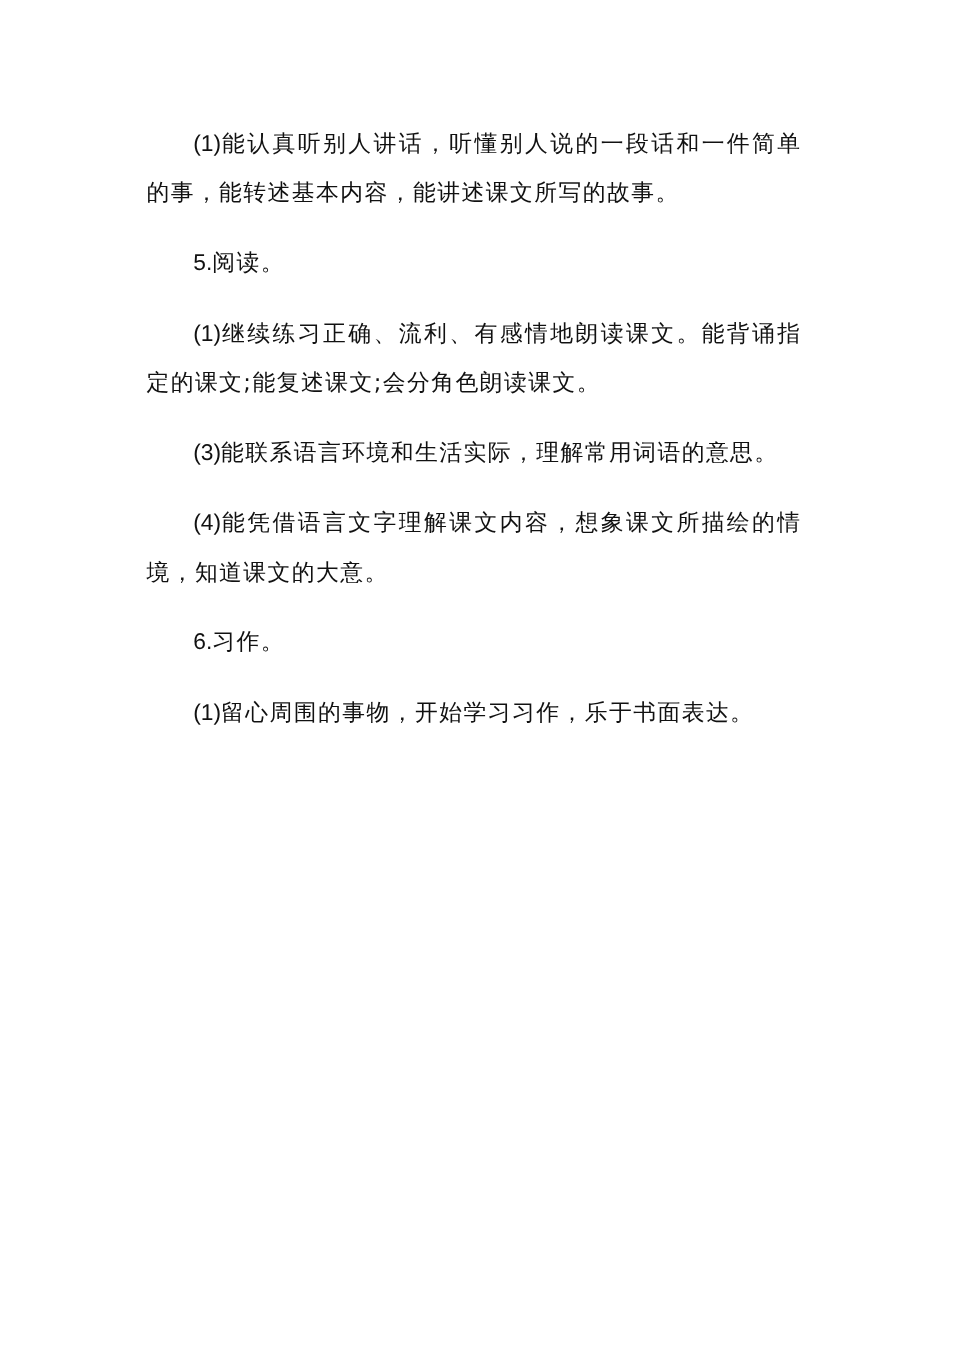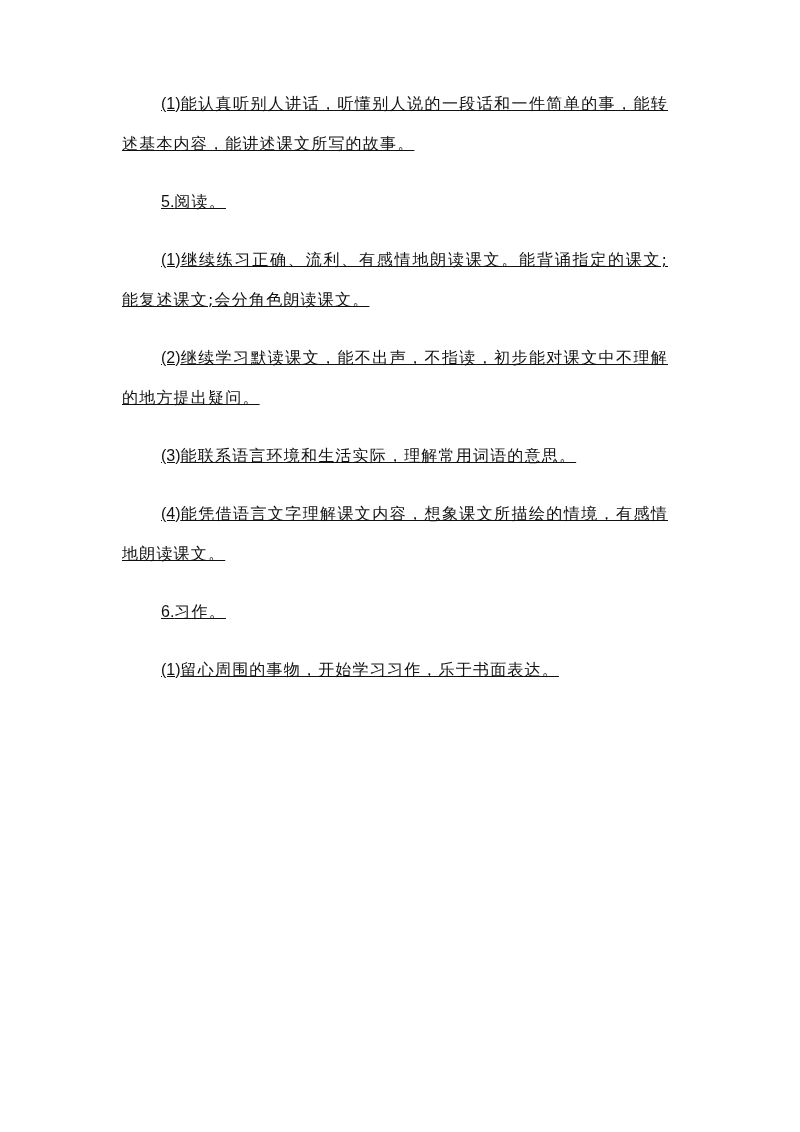--- a/index.html
+++ b/index.html
@@ -1,41 +1,39 @@
 <!DOCTYPE html>
 <html><head>
 <meta charset="utf-8">
 <style>
   html, body { margin: 0; padding: 0; background: #ffffff; }
   body { width: 800px; height: 1132px; position: relative; overflow: hidden; }
   .page {
     position: absolute;
     left: 122px;
-    top: 84px;
+    top: 100px;
     width: 546px;
     font-family: "DejaVu Sans", sans-serif;
-    font-size: 16px;
+    font-size: 19px;
     color: #111111;
     line-height: 40px;
-    text-decoration: underline;
   }
   .para {
     margin: 0 0 18px 0;
     text-indent: 39px;
     text-align: justify;
     text-justify: inter-character;
     letter-spacing: 1.2px;
   }
   .para .num { font-family: "Liberation Sans", sans-serif; letter-spacing: 0; }
 </style>
 </head>
 <body>
 
 <div class="page">
   <p class="para"><span class="num">(1)</span><span>能认真听别人讲话，听懂别人说的一段话和一件简单的事，能转述基本内容，能讲述课文所写的故事。</span></p>
   <p class="para"><span class="num">5.</span><span>阅读。</span></p>
   <p class="para"><span class="num">(1)</span><span>继续练习正确、流利、有感情地朗读课文。能背诵指定的课文;能复述课文;会分角色朗读课文。</span></p>
-  <p class="para"><span class="num">(2)</span><span>继续学习默读课文，能不出声，不指读，初步能对课文中不理解的地方提出疑问。</span></p>
   <p class="para"><span class="num">(3)</span><span>能联系语言环境和生活实际，理解常用词语的意思。</span></p>
-  <p class="para"><span class="num">(4)</span><span>能凭借语言文字理解课文内容，想象课文所描绘的情境，有感情地朗读课文。</span></p>
+  <p class="para"><span class="num">(4)</span><span>能凭借语言文字理解课文内容，想象课文所描绘的情境，知道课文的大意。</span></p>
   <p class="para"><span class="num">6.</span><span>习作。</span></p>
   <p class="para"><span class="num">(1)</span><span>留心周围的事物，开始学习习作，乐于书面表达。</span></p>
 </div>
 
 </body></html>

